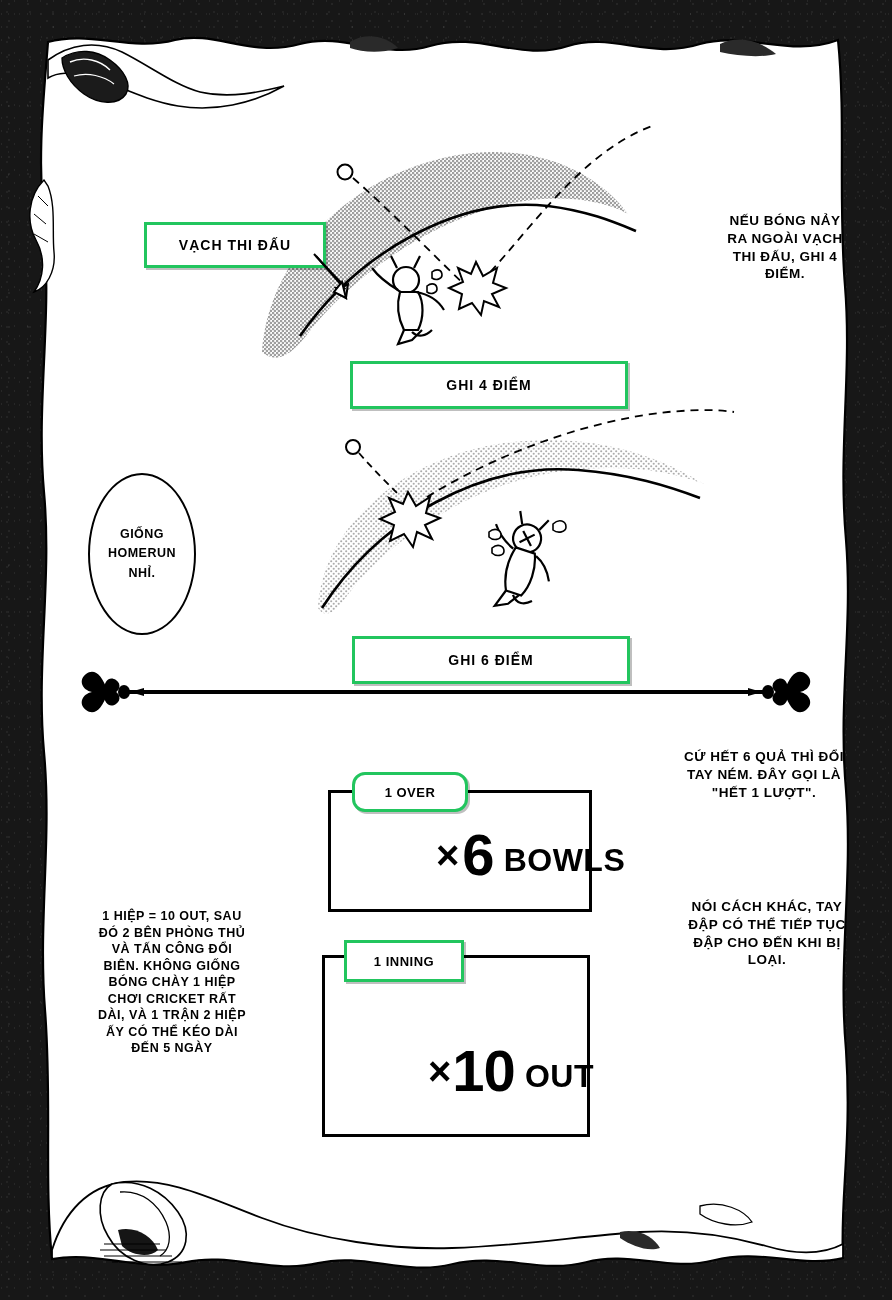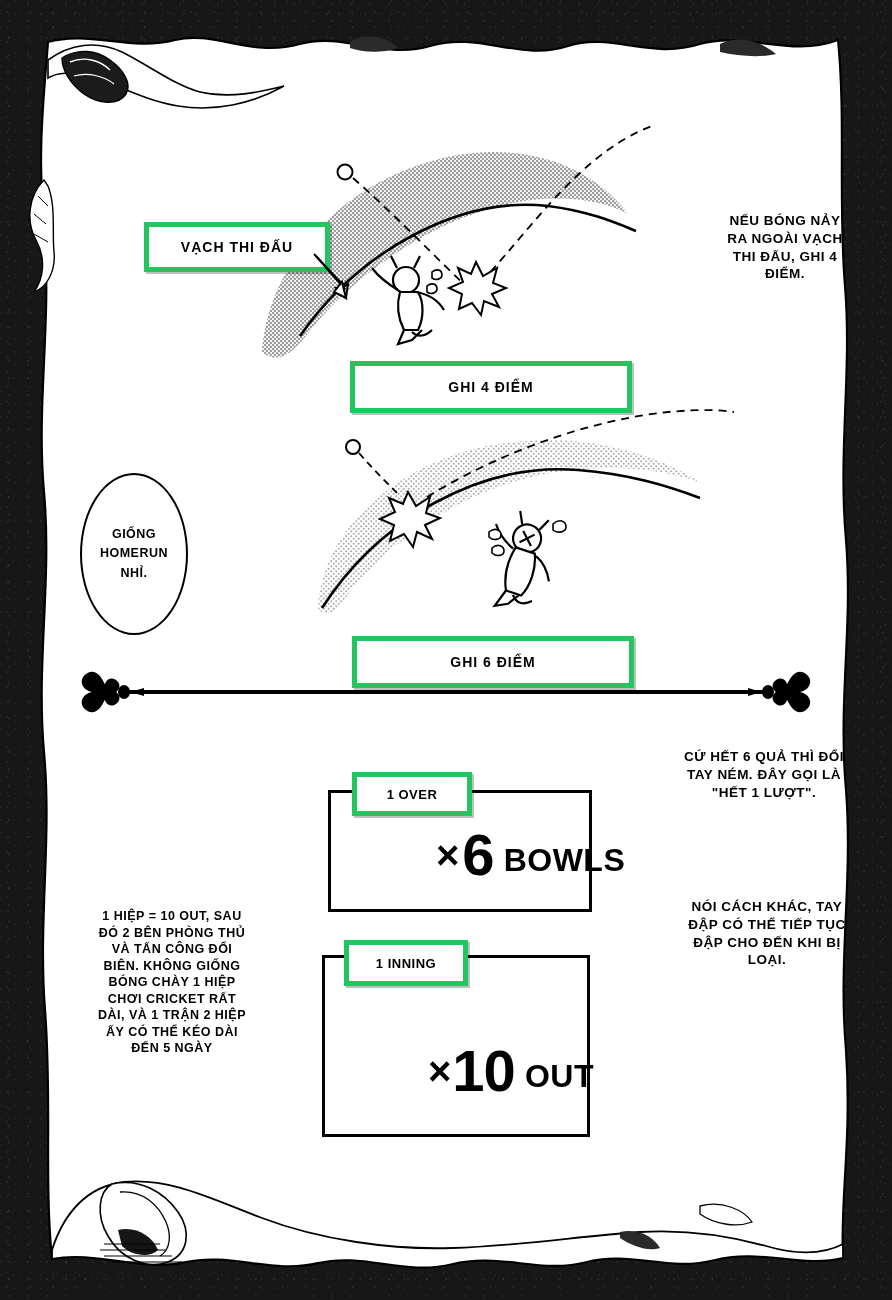--- a/index.html
+++ b/index.html
@@ -54,21 +54,21 @@
     font-weight: 700;
     letter-spacing: .5px;
     line-height: 1.32;
     white-space: pre-line;
   }
   .cap-sm  { font-size: 13.5px; }
   .cap-xs  { font-size: 12.5px; }
 
   
   .labelbox {
-    border: 5px solid #22c55e;
+    border: 3px solid #22c55e;
     background: #fff;
     box-shadow: 2px 2px 0 rgba(0,0,0,.25);
     display: flex;
     align-items: center;
     justify-content: center;
     color: #000;
     font-weight: 700;
     letter-spacing: 1px;
   }
   .labelbox.wide { font-size: 14px; }
@@ -377,30 +377,30 @@
     <div class="caption cap-sm abs" style="left:700px; top:212px; width:170px;">NẾU BÓNG NẢY
 RA NGOÀI VẠCH
 THI ĐẤU, GHI 4
 ĐIỂM.</div>
 
     <div class="labelbox wide abs" style="left:350px; top:361px; width:272px; height:42px;">
       <span>GHI 4 ĐIỂM</span>
     </div>
 
 
-    <div class="ellipse abs" style="left:80px; top:473px; width:104px; height:158px;">GIỐNG
+    <div class="ellipse abs" style="left:88px; top:473px; width:104px; height:158px;">GIỐNG
 HOMERUN
 NHỈ.</div>
 
     <div class="labelbox wide abs" style="left:352px; top:636px; width:272px; height:42px;">
       <span>GHI 6 ĐIỂM</span>
     </div>
 
     <div class="panel abs" style="left:328px; top:790px; width:258px; height:116px;"></div>
-    <div class="labelbox tag abs" style="left:352px; top:772px; width:110px; height:34px;">
+    <div class="labelbox tag abs" style="left:352px; top:772px; width:110px; height:34px;border-radius:13px;">
       <span>1 OVER</span>
     </div>
     <div class="abs" style="left:436px; top:826px; display:flex; align-items:center; gap:4px;">
       <span class="multiplier mult-x">×</span>
       <span class="multiplier mult-num">6</span>
       <span class="multiplier mult-word" style="margin-left:6px; align-self:flex-end; margin-bottom:8px;">BOWLS</span>
     </div>
 
     <div class="caption cap-sm abs" style="left:666px; top:748px; width:196px;">CỨ HẾT 6 QUẢ THÌ ĐỔI
 TAY NÉM. ĐÂY GỌI LÀ

